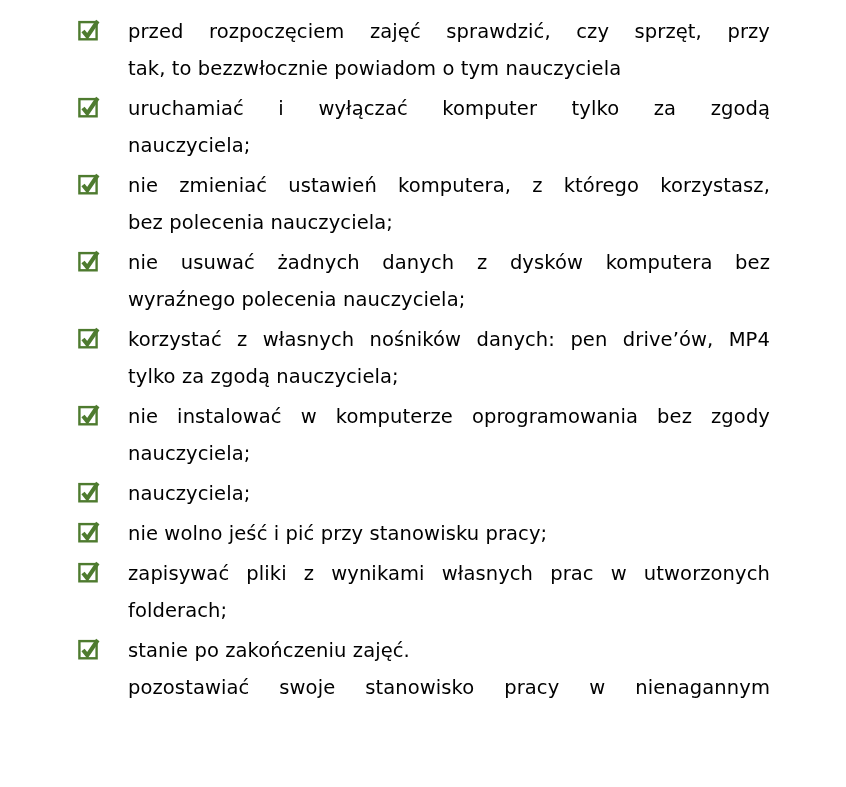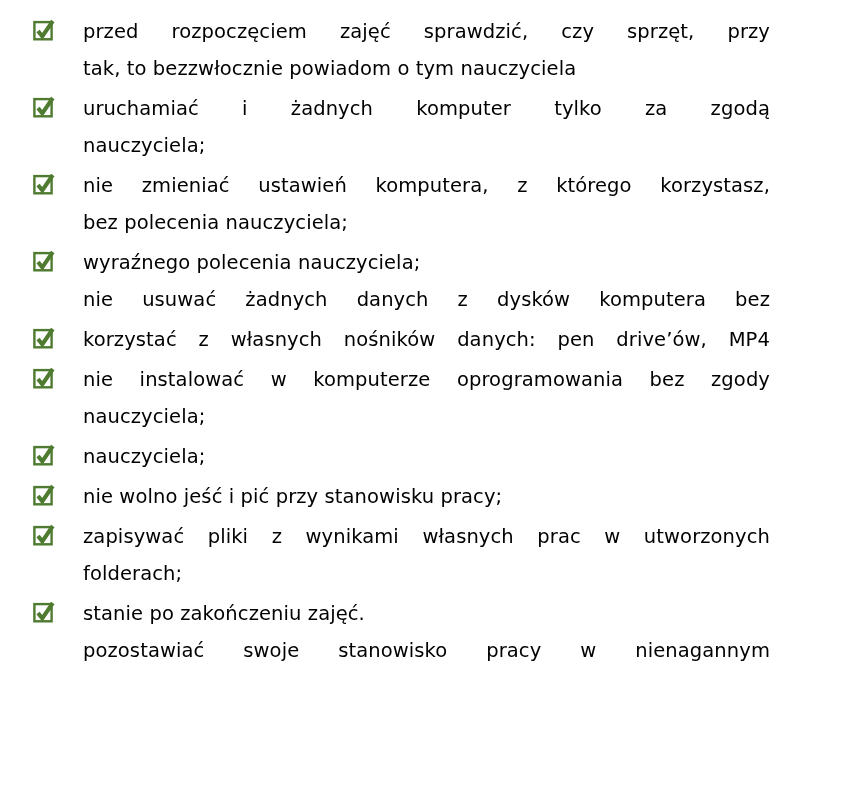--- a/index.html
+++ b/index.html
@@ -10,21 +10,21 @@
   body {
     width: 846px;
     height: 787px;
     overflow: hidden;
     font-family: "DejaVu Sans", "Liberation Sans", sans-serif;
     color: #000000;
   }
   .rules-list {
     box-sizing: border-box;
     width: 846px;
-    padding: 13px 76px 0 33px;
+    padding: 13px 76px 0 78px;
   }
   .rule-item {
     display: flex;
     align-items: flex-start;
     margin: 0 0 3px 0;
   }
   .marker-cell {
     flex: 0 0 50px;
     width: 50px;
     padding-top: 5px;
@@ -68,21 +68,21 @@
   </div>
 
   <div class="rule-item">
     <div class="marker-cell">
       <svg class="checkbox-icon" viewBox="0 0 22 23" xmlns="http://www.w3.org/2000/svg" aria-hidden="true">
         <rect x="1.4" y="4.1" width="17.2" height="17.2" fill="#ffffff" stroke="#4e7b2f" stroke-width="2.4"></rect>
         <path d="M5 13 L9.3 18.3 L19.8 3" fill="none" stroke="#4e7b2f" stroke-width="4.1"></path>
       </svg>
     </div>
     <div class="rule-text">
-        <div class="rule-line">uruchamiać i żadnych komputer tylko za zgodą</div>
+        <div class="rule-line">uruchamiać i wyłączać komputer tylko za zgodą</div>
         <div class="rule-line last-line">nauczyciela;</div>
       </div>
   </div>
 
   <div class="rule-item">
     <div class="marker-cell">
       <svg class="checkbox-icon" viewBox="0 0 22 23" xmlns="http://www.w3.org/2000/svg" aria-hidden="true">
         <rect x="1.4" y="4.1" width="17.2" height="17.2" fill="#ffffff" stroke="#4e7b2f" stroke-width="2.4"></rect>
         <path d="M5 13 L9.3 18.3 L19.8 3" fill="none" stroke="#4e7b2f" stroke-width="4.1"></path>
       </svg>
@@ -94,34 +94,35 @@
   </div>
 
   <div class="rule-item">
     <div class="marker-cell">
       <svg class="checkbox-icon" viewBox="0 0 22 23" xmlns="http://www.w3.org/2000/svg" aria-hidden="true">
         <rect x="1.4" y="4.1" width="17.2" height="17.2" fill="#ffffff" stroke="#4e7b2f" stroke-width="2.4"></rect>
         <path d="M5 13 L9.3 18.3 L19.8 3" fill="none" stroke="#4e7b2f" stroke-width="4.1"></path>
       </svg>
     </div>
     <div class="rule-text">
+        <div class="rule-line">nie usuwać żadnych danych z dysków komputera bez</div>
         <div class="rule-line last-line">wyraźnego polecenia nauczyciela;</div>
-        <div class="rule-line">nie usuwać żadnych danych z dysków komputera bez</div>
       </div>
   </div>
 
   <div class="rule-item">
     <div class="marker-cell">
       <svg class="checkbox-icon" viewBox="0 0 22 23" xmlns="http://www.w3.org/2000/svg" aria-hidden="true">
         <rect x="1.4" y="4.1" width="17.2" height="17.2" fill="#ffffff" stroke="#4e7b2f" stroke-width="2.4"></rect>
         <path d="M5 13 L9.3 18.3 L19.8 3" fill="none" stroke="#4e7b2f" stroke-width="4.1"></path>
       </svg>
     </div>
     <div class="rule-text">
         <div class="rule-line">korzystać z własnych nośników danych: pen drive’ów, MP4</div>
+        <div class="rule-line last-line">tylko za zgodą nauczyciela;</div>
       </div>
   </div>
 
   <div class="rule-item">
     <div class="marker-cell">
       <svg class="checkbox-icon" viewBox="0 0 22 23" xmlns="http://www.w3.org/2000/svg" aria-hidden="true">
         <rect x="1.4" y="4.1" width="17.2" height="17.2" fill="#ffffff" stroke="#4e7b2f" stroke-width="2.4"></rect>
         <path d="M5 13 L9.3 18.3 L19.8 3" fill="none" stroke="#4e7b2f" stroke-width="4.1"></path>
       </svg>
     </div>

